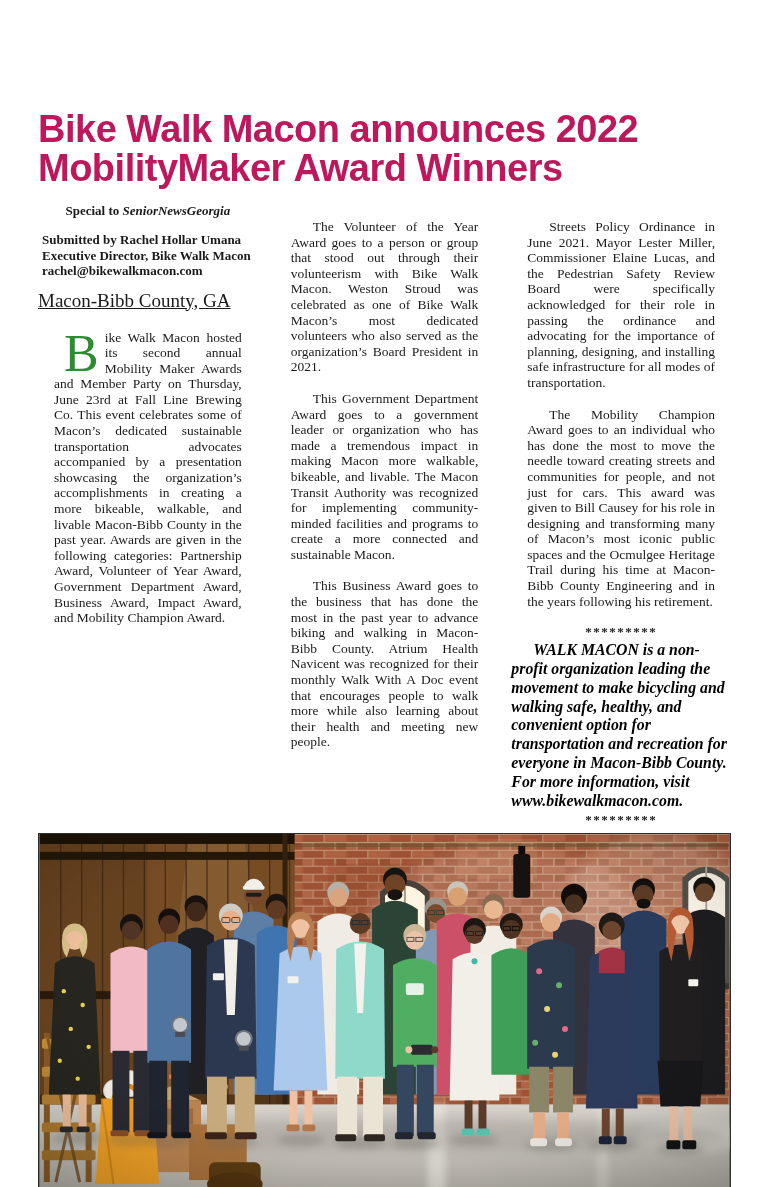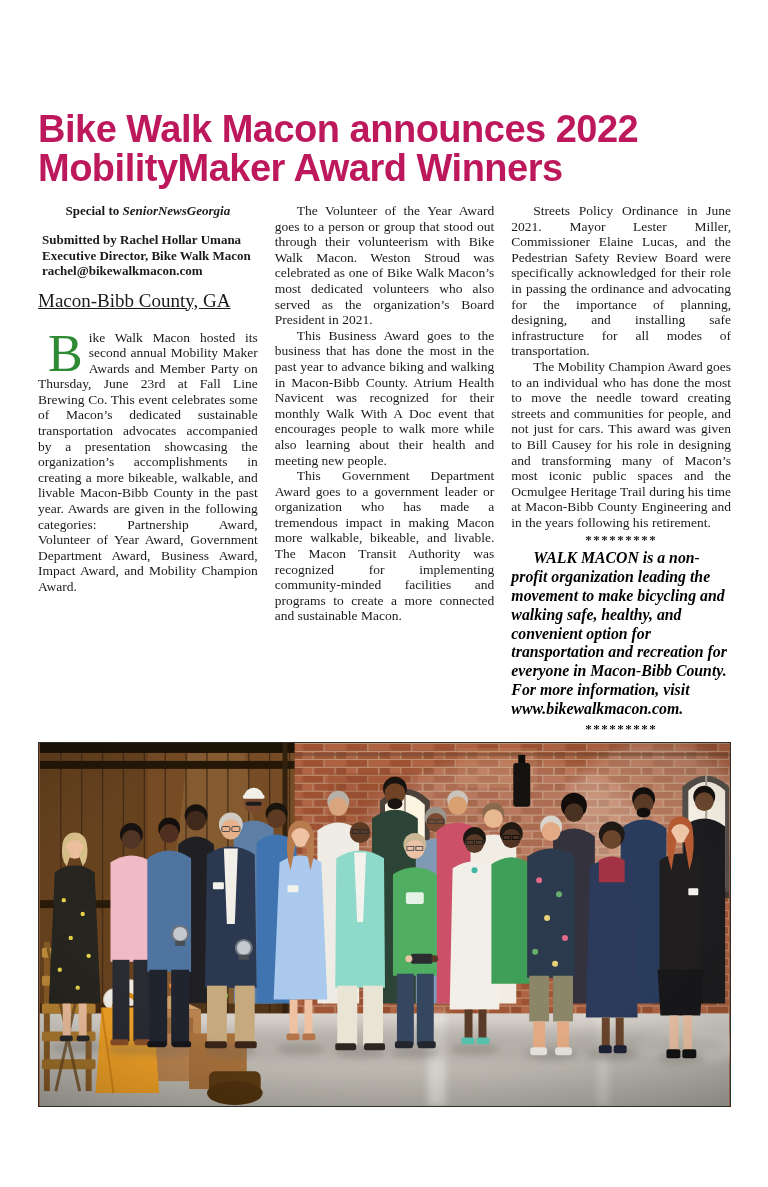--- a/index.html
+++ b/index.html
@@ -13,21 +13,21 @@
     letter-spacing:-0.5px;
     color:#be185d;
     margin:0 0 15px 0;
   }
   .cols{display:flex;gap:17px;min-height:510px;align-items:flex-start;}
   .col{flex:1;min-width:0;}
   .special{font-weight:bold;font-size:13px;line-height:16px;margin:0 0 13px 0;text-align:center;}
   .special .pub{font-style:italic;}
   .submitted{font-weight:bold;font-size:13px;line-height:15.5px;margin:0 0 14px 4px;}
   .dateline{font-size:19px;line-height:16px;margin:0 0 21px 0;text-decoration:underline;}
-  .bp{font-size:13.5px;line-height:15.6px;text-align:justify;margin:0;text-indent:22px;-webkit-hyphens:auto;hyphens:auto;}
+  .bp{font-size:13.5px;line-height:15.6px;text-align:justify;margin:16px;text-indent:22px;-webkit-hyphens:auto;hyphens:auto;}
   .bp.first{text-indent:0;}
   .dc{
     float:left;
     font-size:52px;
     line-height:41px;
     padding:3px 6px 0 10px;
     color:#2e8b34;
     font-family:"Liberation Serif",serif;
   }
   .stars{text-align:center;font-weight:bold;font-size:13px;line-height:14px;letter-spacing:1.5px;margin:3px 0 2px 0;}
@@ -57,22 +57,22 @@
       <p class="special"><span>Special to </span><span class="pub">SeniorNewsGeorgia</span></p>
       <p class="submitted"><span>Submitted by Rachel Hollar Umana</span><br>
       <span>Executive Director, Bike Walk Macon</span><br>
       <span>rachel@bikewalkmacon.com</span></p>
       <p class="dateline">Macon-Bibb County, GA</p>
       <p class="bp first"><span class="dc">B</span><span>ike Walk Macon hosted its second annual Mobility Maker Awards and Member Party on Thursday, June 23rd at Fall Line Brewing Co. This event celebrates some of Macon’s dedicated sustainable transportation advocates accompanied by a presentation showcasing the organization’s accomplishments in creating a more bikeable, walkable, and livable Macon-Bibb County in the past year. Awards are given in the following categories: Partnership Award, Volunteer of Year Award, Government Department Award, Business Award, Impact Award, and Mobility Champion Award.</span></p>
     </div>
 
     <div class="col">
       <p class="bp">The Volunteer of the Year Award goes to a person or group that stood out through their volunteerism with Bike Walk Macon. Weston Stroud was celebrated as one of Bike Walk Macon’s most dedicated volunteers who also served as the organization’s Board President in 2021.</p>
+      <p class="bp">This Government Department Award goes to a government leader or organization who has made a tremendous impact in making Macon more walkable, bikeable, and livable. The Macon Transit Authority was recognized for implementing community-minded facilities and programs to create a more connected and sustainable Macon.</p>
       <p class="bp">This Business Award goes to the business that has done the most in the past year to advance biking and walking in Macon-Bibb County. Atrium Health Navicent was recognized for their monthly Walk With A Doc event that encourages people to walk more while also learning about their health and meeting new people.</p>
-      <p class="bp">This Government Department Award goes to a government leader or organization who has made a tremendous impact in making Macon more walkable, bikeable, and livable. The Macon Transit Authority was recognized for implementing community-minded facilities and programs to create a more connected and sustainable Macon.</p>
     </div>
 
     <div class="col">
       <p class="bp">Streets Policy Ordinance in June 2021. Mayor Lester Miller, Commissioner Elaine Lucas, and the Pedestrian Safety Review Board were specifically acknowledged for their role in passing the ordinance and advocating for the importance of planning, designing, and installing safe infrastructure for all modes of transportation.</p>
       <p class="bp">The Mobility Champion Award goes to an individual who has done the most to move the needle toward creating streets and communities for people, and not just for cars. This award was given to Bill Causey for his role in designing and transforming many of Macon’s most iconic public spaces and the Ocmulgee Heritage Trail during his time at Macon-Bibb County Engineering and in the years following his retirement.</p>
       <div class="stars">*********</div>
       <p class="closing">WALK MACON is a non-profit organization leading the movement to make bicycling and walking safe, healthy, and convenient option for transportation and recreation for everyone in Macon-Bibb County. For more information, visit www.bikewalkmacon.com.</p>
       <div class="stars">*********</div>
     </div>
 

